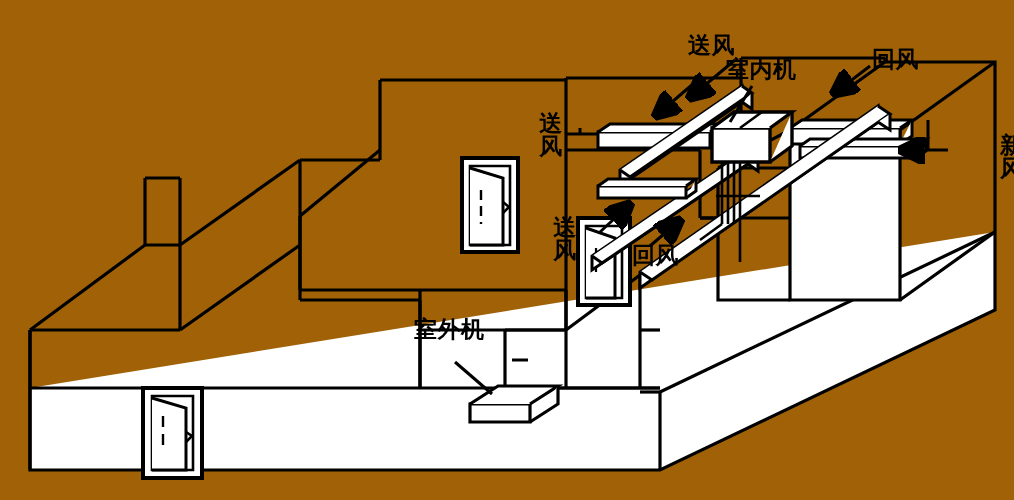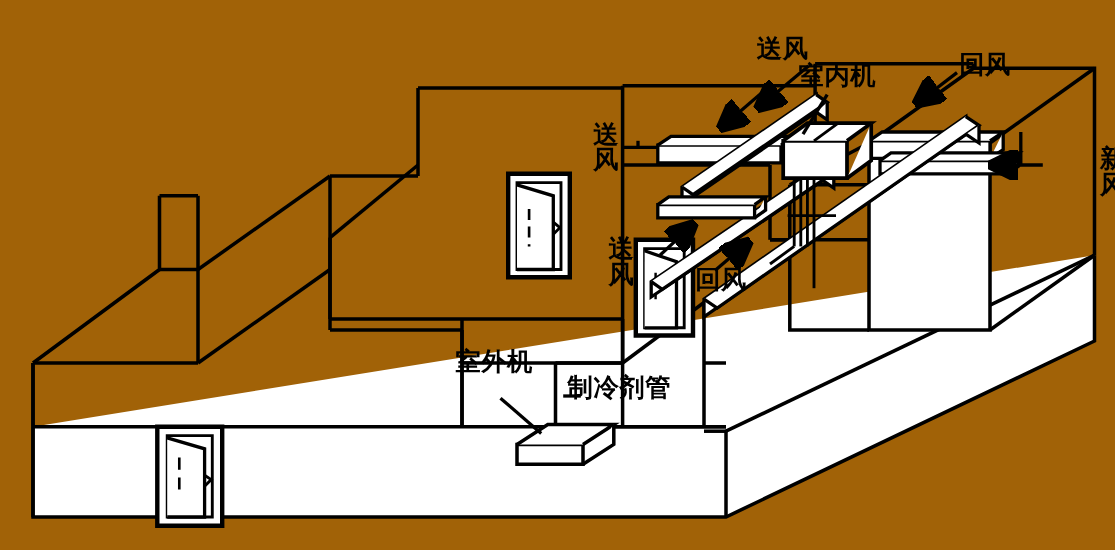--- a/index.html
+++ b/index.html
@@ -236,15 +236,14 @@
   <div class="lbl lbl-v" style="left:538px;top:112px;">送
 风</div>
 
   <div class="lbl lbl-v" style="left:552px;top:216px;">送
 风</div>
 
   <div class="lbl lbl-h" style="left:632px;top:244px;">回风</div>
 
   <div class="lbl lbl-h" style="left:414px;top:318px;">室外机</div>
 
-  <div class="lbl lbl-h" style="left:516px;top:342px;">制冷剂管</div>
 
 </div>
 
 </body></html>

